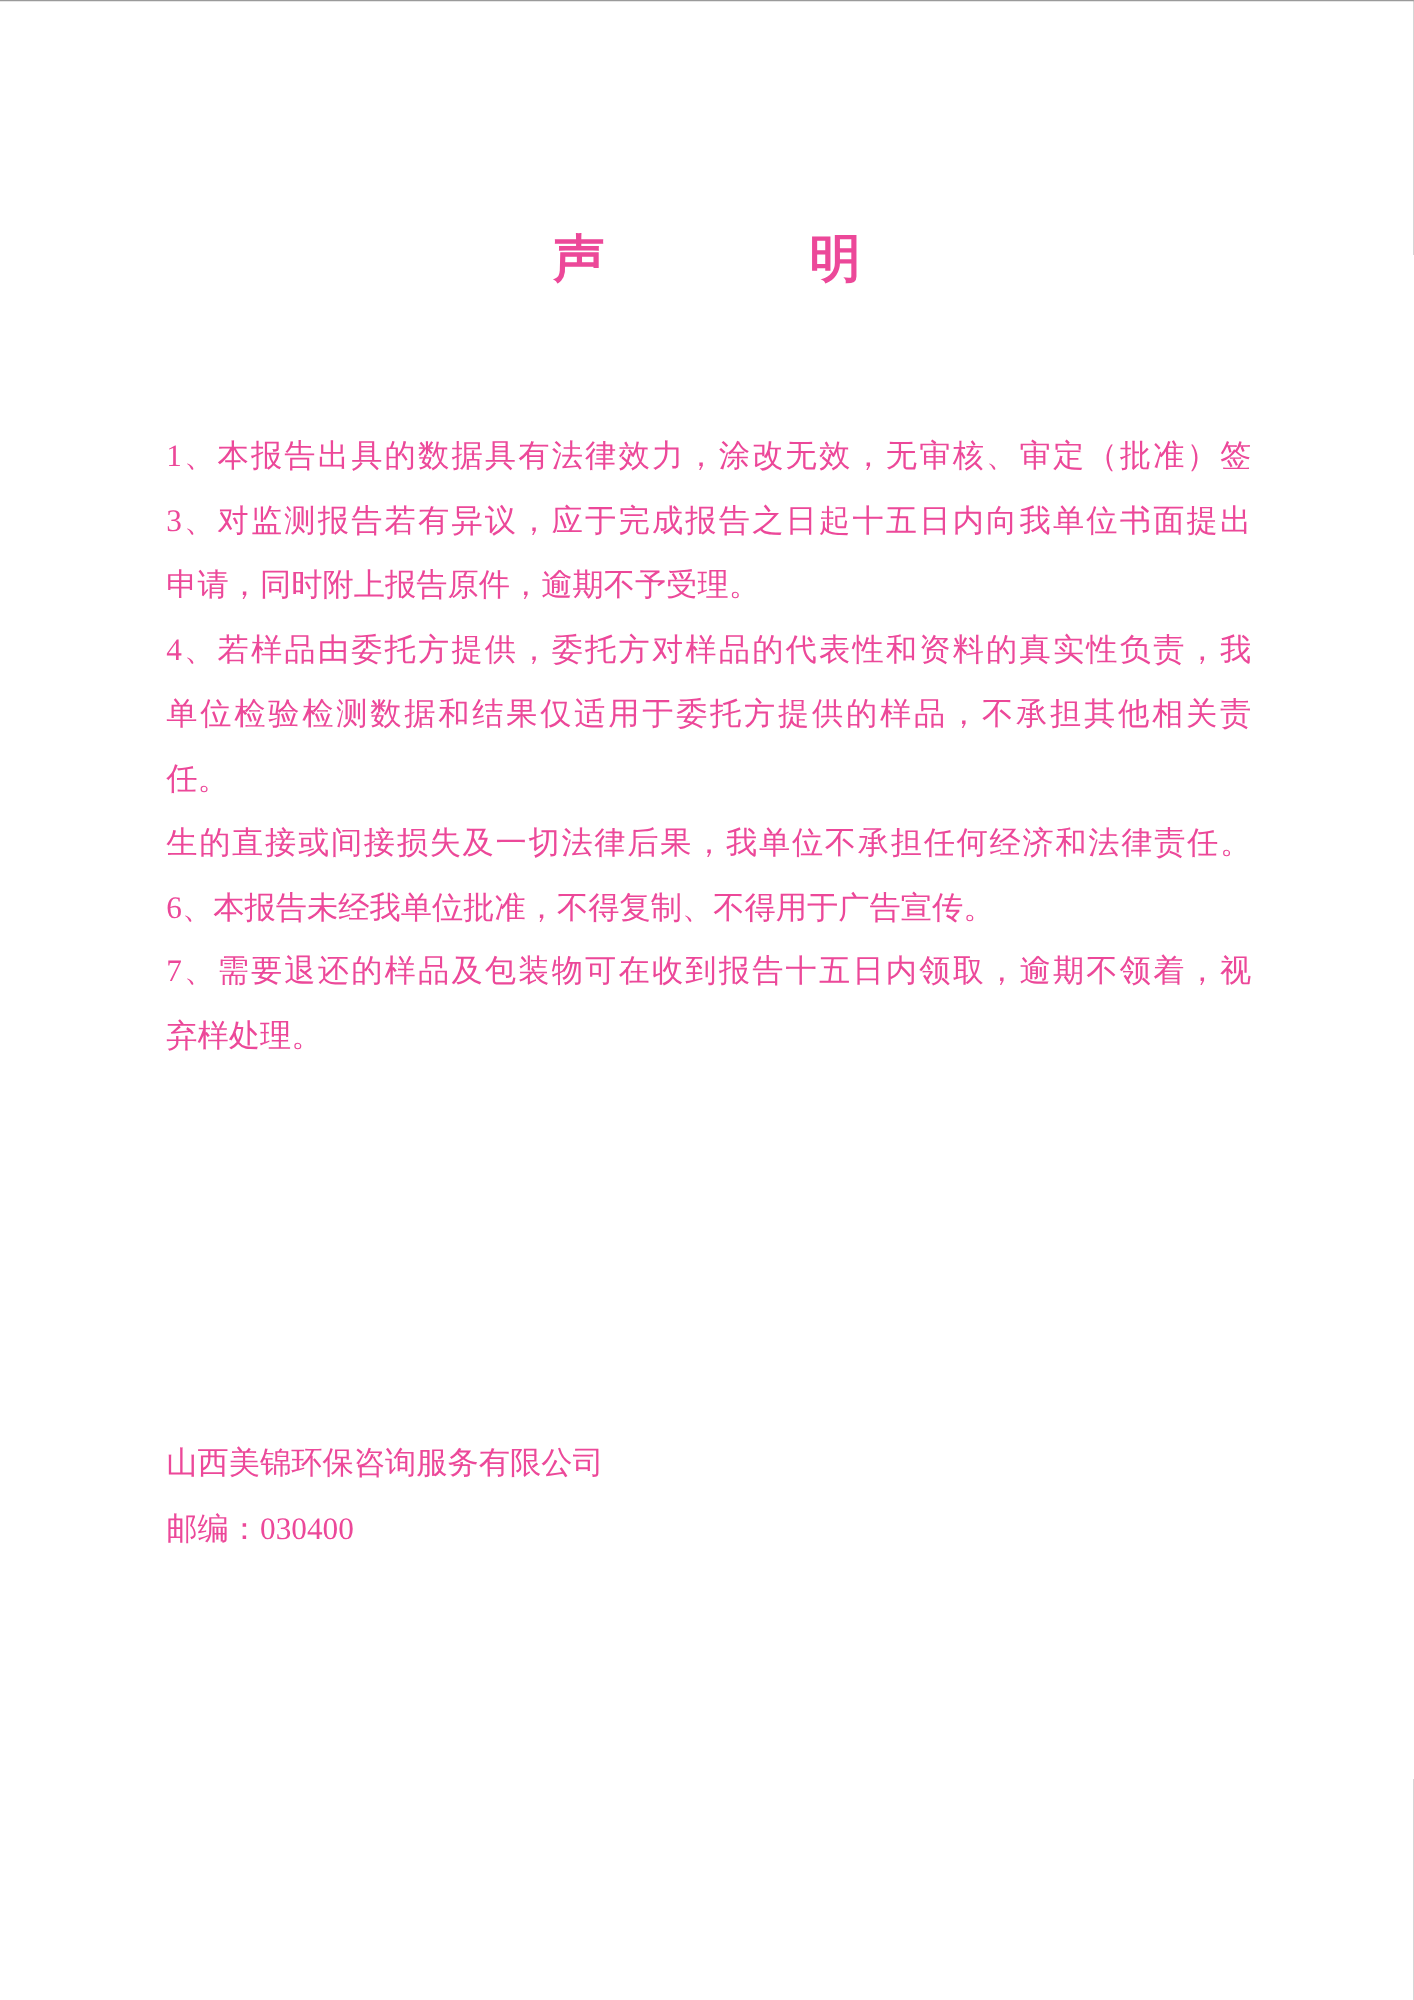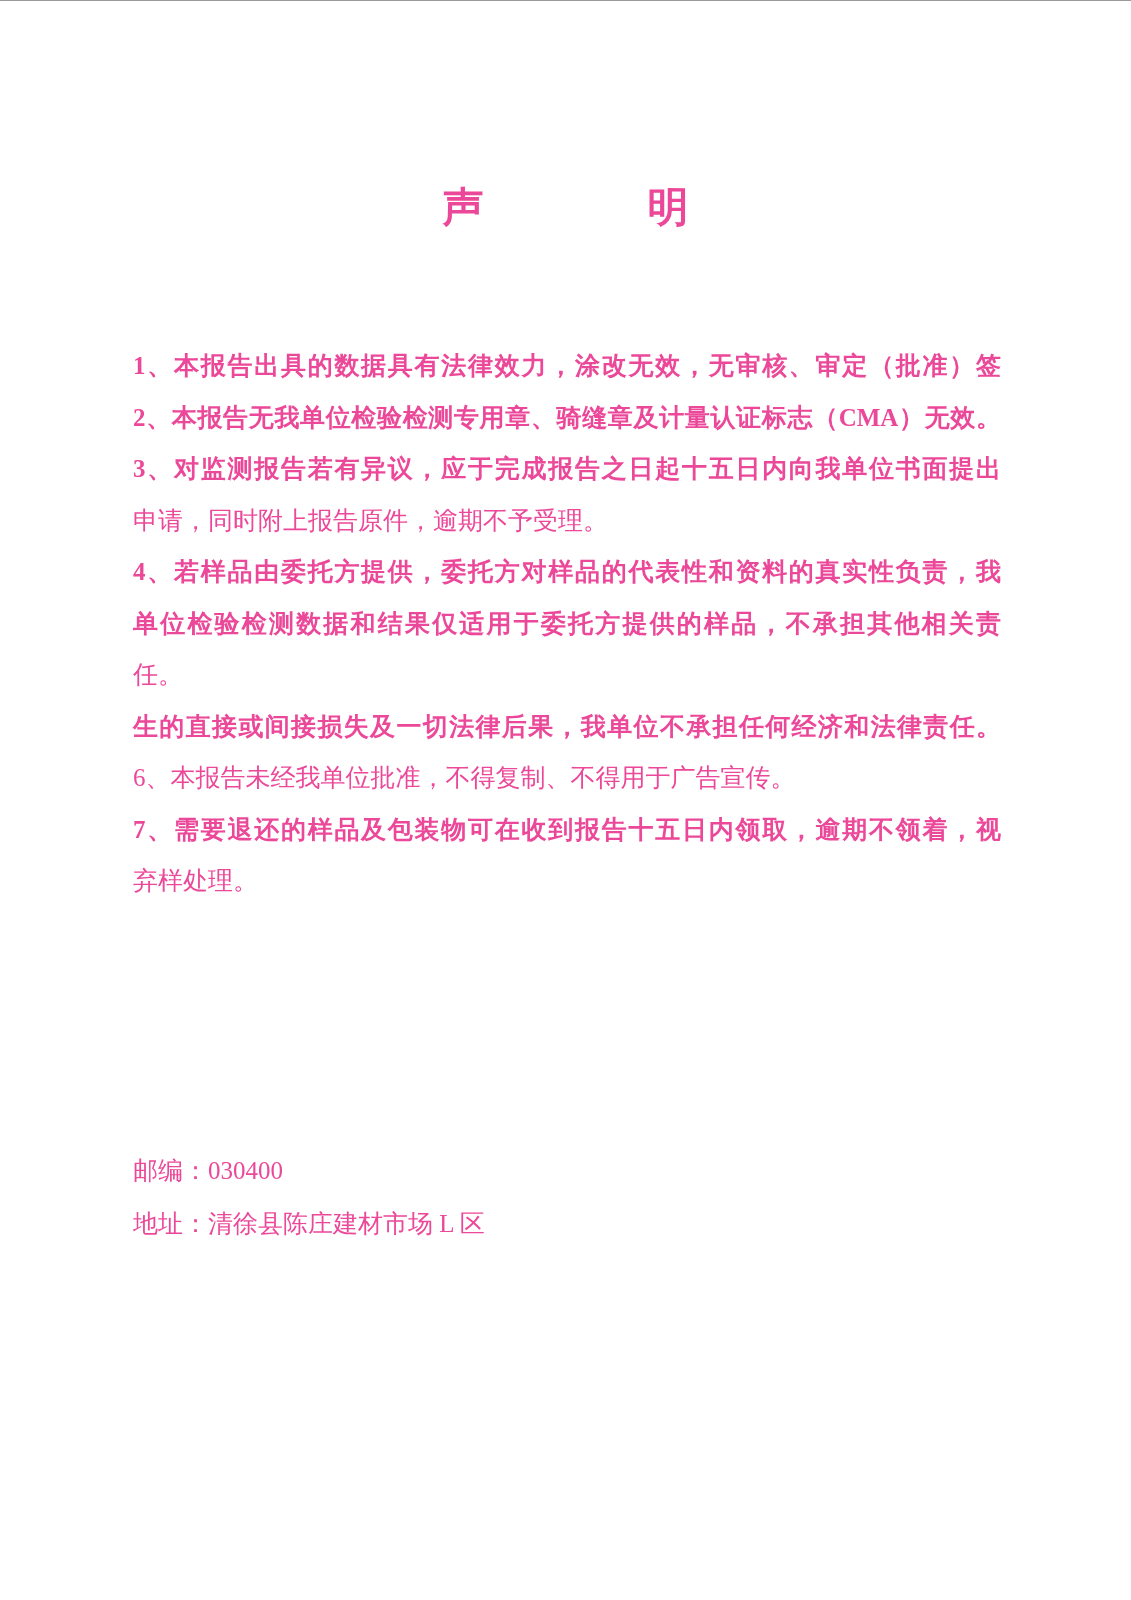--- a/index.html
+++ b/index.html
@@ -48,45 +48,43 @@
   .line {
     margin: 0;
     padding: 0;
     text-align: justify;
     text-justify: inter-ideograph;
     white-space: normal;
   }
   .jl {
     
     text-align-last: justify;
-    font-weight: bold;
   }
   .contact-block .line {
     text-align: left;
   }
 </style>
 </head>
 <body>
 
 <div class="page">
 
   <h1 class="doc-title">声　　　　明</h1>
 
   <div class="body-block">
     <p class="line jl">1、本报告出具的数据具有法律效力，涂改无效，无审核、审定（批准）签</p>
-    <p class="line jl">2、本报告无我单位检验检测专用章、骑缝章及计量认证标志（CMA）无效。</p>
     <p class="line jl">3、对监测报告若有异议，应于完成报告之日起十五日内向我单位书面提出</p>
     <p class="line">申请，同时附上报告原件，逾期不予受理。</p>
     <p class="line jl">4、若样品由委托方提供，委托方对样品的代表性和资料的真实性负责，我</p>
     <p class="line jl">单位检验检测数据和结果仅适用于委托方提供的样品，不承担其他相关责</p>
     <p class="line">任。</p>
     <p class="line jl">生的直接或间接损失及一切法律后果，我单位不承担任何经济和法律责任。</p>
     <p class="line">6、本报告未经我单位批准，不得复制、不得用于广告宣传。</p>
     <p class="line jl">7、需要退还的样品及包装物可在收到报告十五日内领取，逾期不领着，视</p>
     <p class="line">弃样处理。</p>
   </div>
 
   <div class="contact-block">
+    <p class="line">山西美锦环保咨询服务有限公司</p>
     <p class="line"><span>邮编：</span><span>030400</span></p>
-    <p class="line"><span>地址：</span><span>清徐县陈庄建材市场 L 区</span></p>
   </div>
 
 </div>
 
 </body></html>

